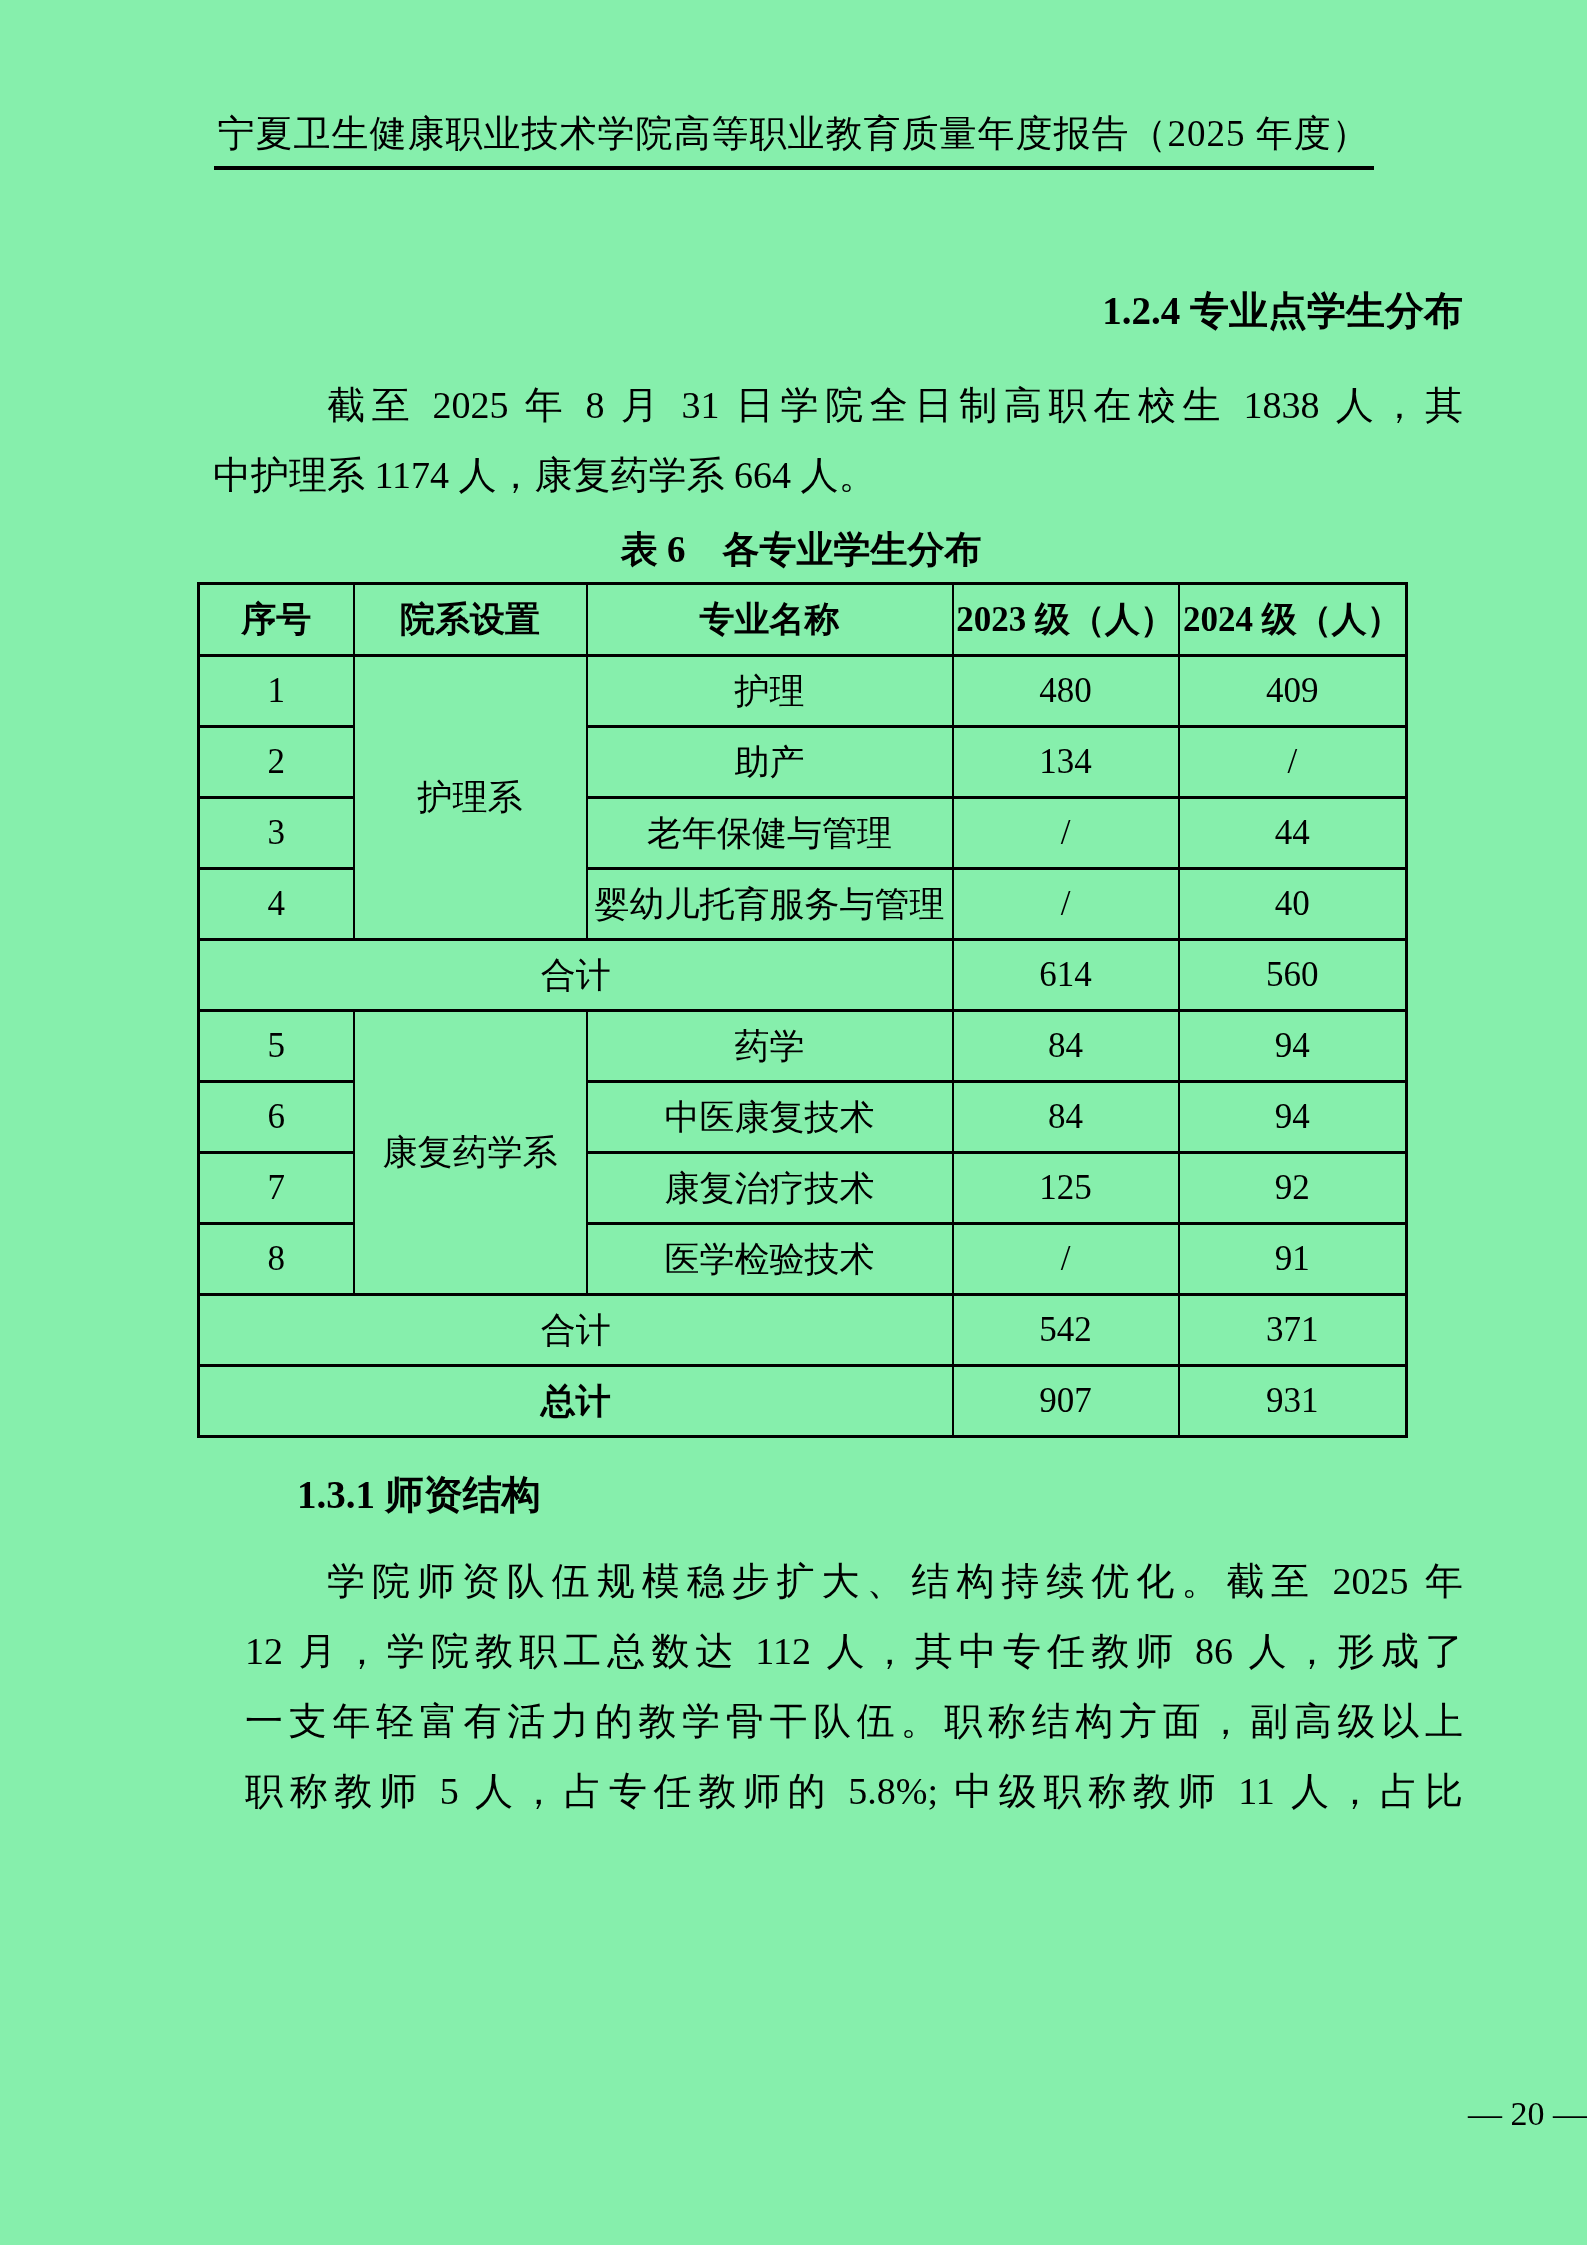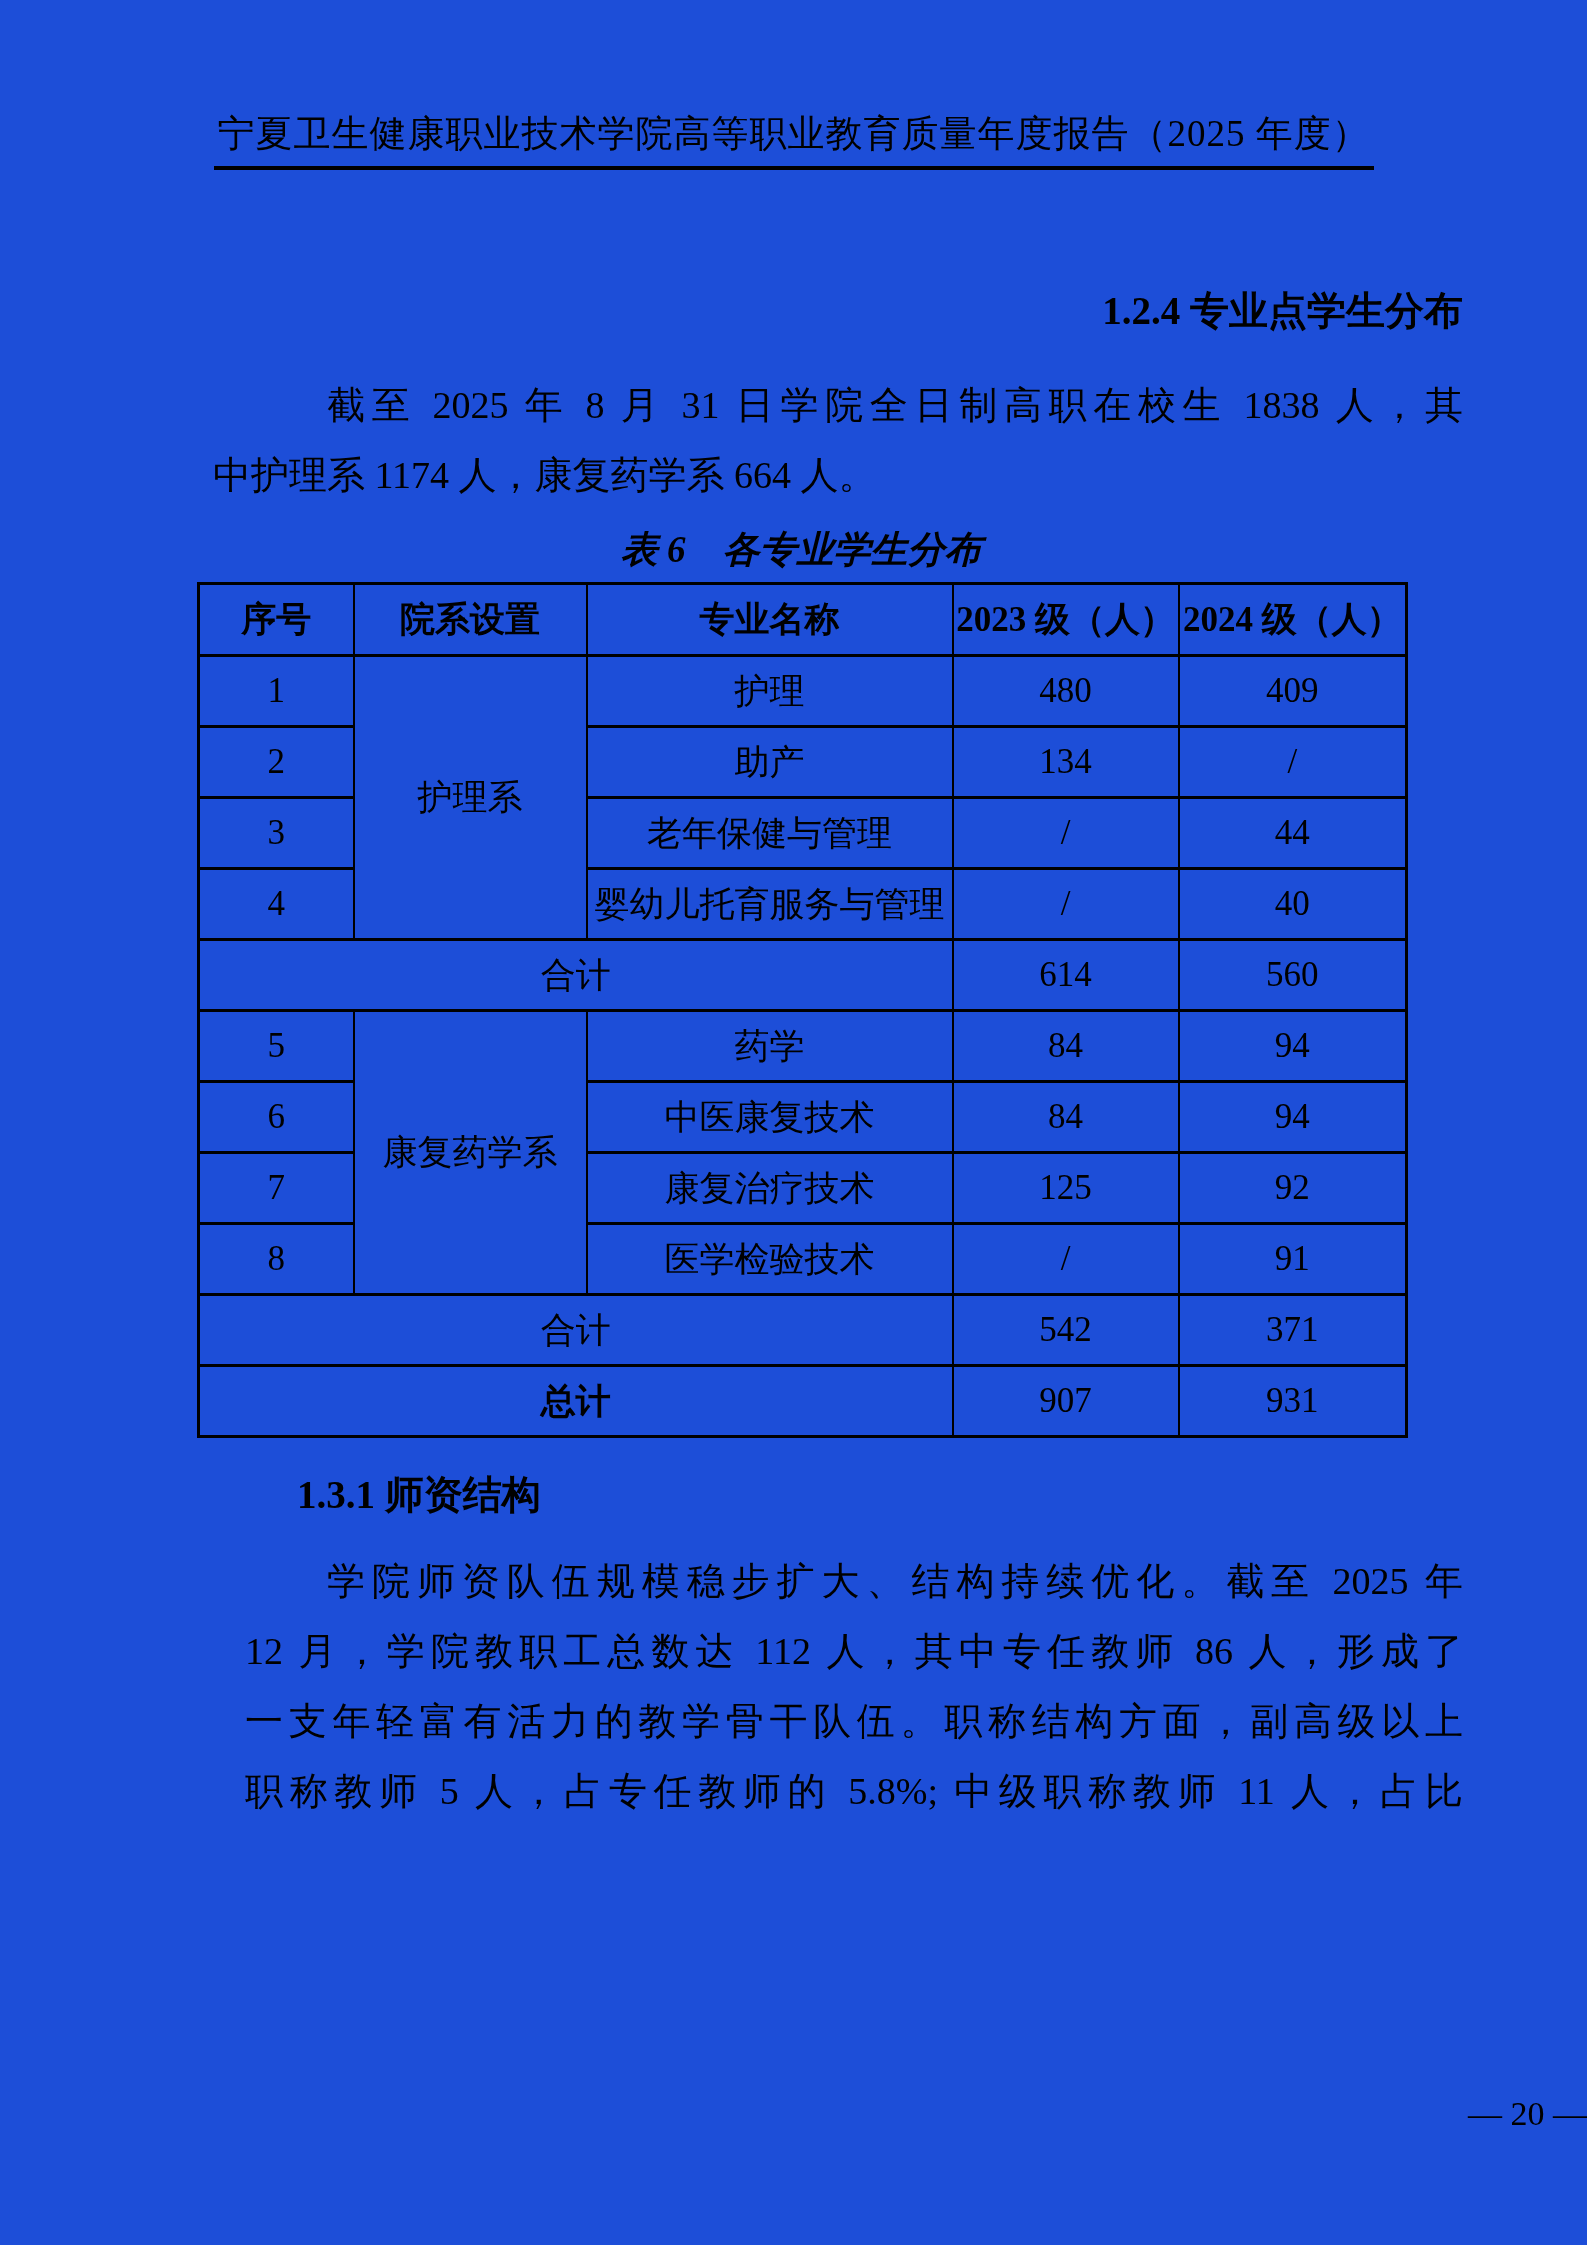--- a/index.html
+++ b/index.html
@@ -1,20 +1,20 @@
 <!DOCTYPE html>
 <html lang="zh"><head>
 <meta charset="utf-8">
 <style>
   html,body{margin:0;padding:0;background:#e8e8e8;}
   .page{
     position:relative;
     width:1587px;height:2245px;
     margin:0 auto;
-    background:#1d4ed8;
+    background:#86efac;
     color:#000;
     font-family:"Liberation Serif","DejaVu Serif",serif;
     overflow:hidden;
   }
   
   .header{
     width:1160px;
     margin:0 auto;
     padding-top:110px;
     padding-bottom:8px;
@@ -57,21 +57,20 @@
   .para2{margin-top:26px;}
   
   .caption{
     width:1208px;
     margin-left:-16px;
     text-align:center;
     font-size:37px;
     font-weight:bold;
     line-height:48px;
     margin-bottom:8px;
-    font-style:italic;
   }
   table.students{
     border-collapse:collapse;
     table-layout:fixed;
     width:1208px;
     margin-left:-16px;
     border:3px solid #000;
   }
   table.students th,
   table.students td{

